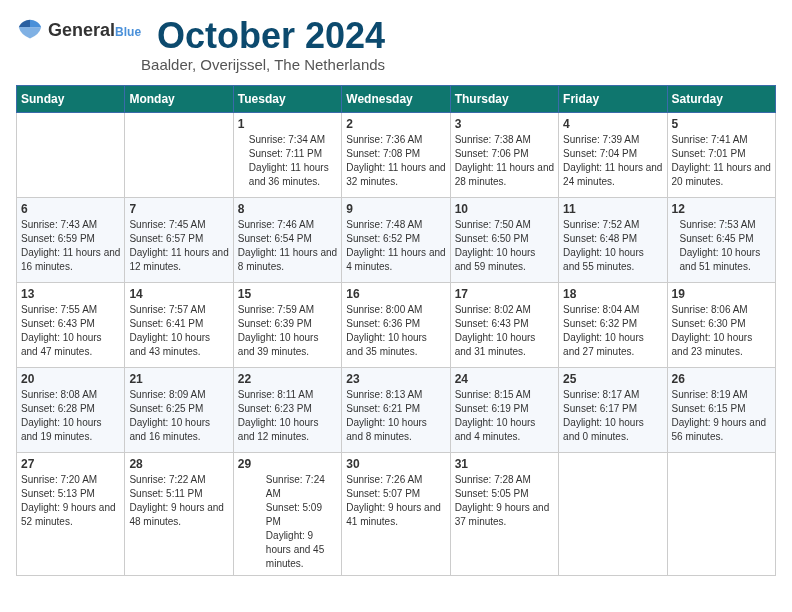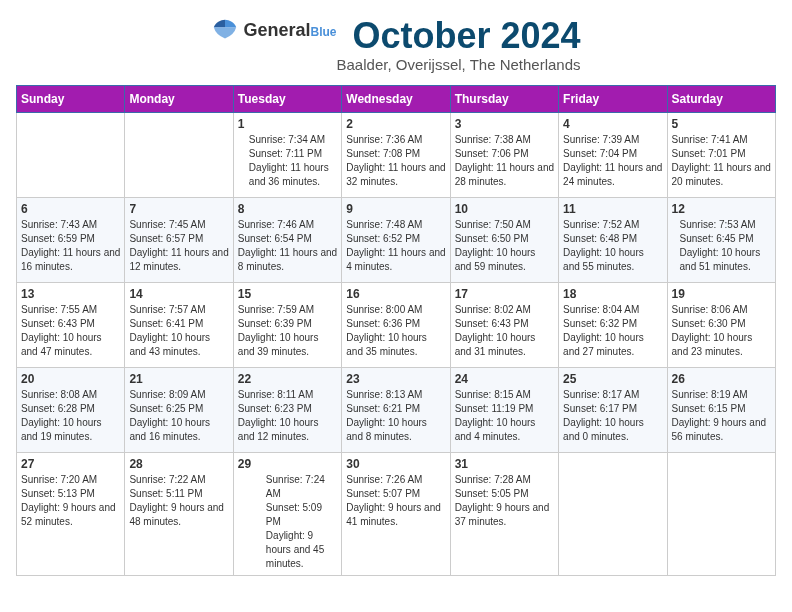--- a/index.html
+++ b/index.html
@@ -5,21 +5,21 @@
     * { box-sizing: border-box; margin: 0; padding: 0; }
     body {
       font-family: Arial, sans-serif;
       background: #fff;
       width: 792px;
       min-height: 612px;
       padding: 16px;
     }
     .header {
       display: flex;
-      justify-content: center;
+      justify-content: flex-start;
       align-items: flex-start;
       margin-bottom: 12px;
     }
     .logo {
       display: flex;
       align-items: center;
       gap: 4px;
     }
     .logo-text-general {
       font-size: 18px;
@@ -47,21 +47,21 @@
     .location {
       font-size: 15px;
       color: #555;
     }
     table {
       width: 100%;
       border-collapse: collapse;
       table-layout: fixed;
     }
     th {
-      background-color: #a21caf;
+      background-color: #0f766e;
       color: #fff;
       font-size: 12px;
       font-weight: bold;
       padding: 6px 4px;
       text-align: left;
       border: 1px solid #3a6aaa;
     }
     td {
       border: 1px solid #ccc;
       vertical-align: top;
@@ -270,21 +270,21 @@
         </td>
         <td>
           <span class="day-num">23</span>
           <div class="day-info" style="white-space: pre-line;">Sunrise: 8:13 AM
 Sunset: 6:21 PM
 Daylight: 10 hours and 8 minutes.</div>
         </td>
         <td>
           <span class="day-num">24</span>
           <div class="day-info" style="white-space: pre-line;">Sunrise: 8:15 AM
-Sunset: 11:19 PM
+Sunset: 6:19 PM
 Daylight: 10 hours and 4 minutes.</div>
         </td>
         <td>
           <span class="day-num">25</span>
           <div class="day-info" style="white-space: pre-line;">Sunrise: 8:17 AM
 Sunset: 6:17 PM
 Daylight: 10 hours and 0 minutes.</div>
         </td>
         <td>
           <span class="day-num">26</span>

